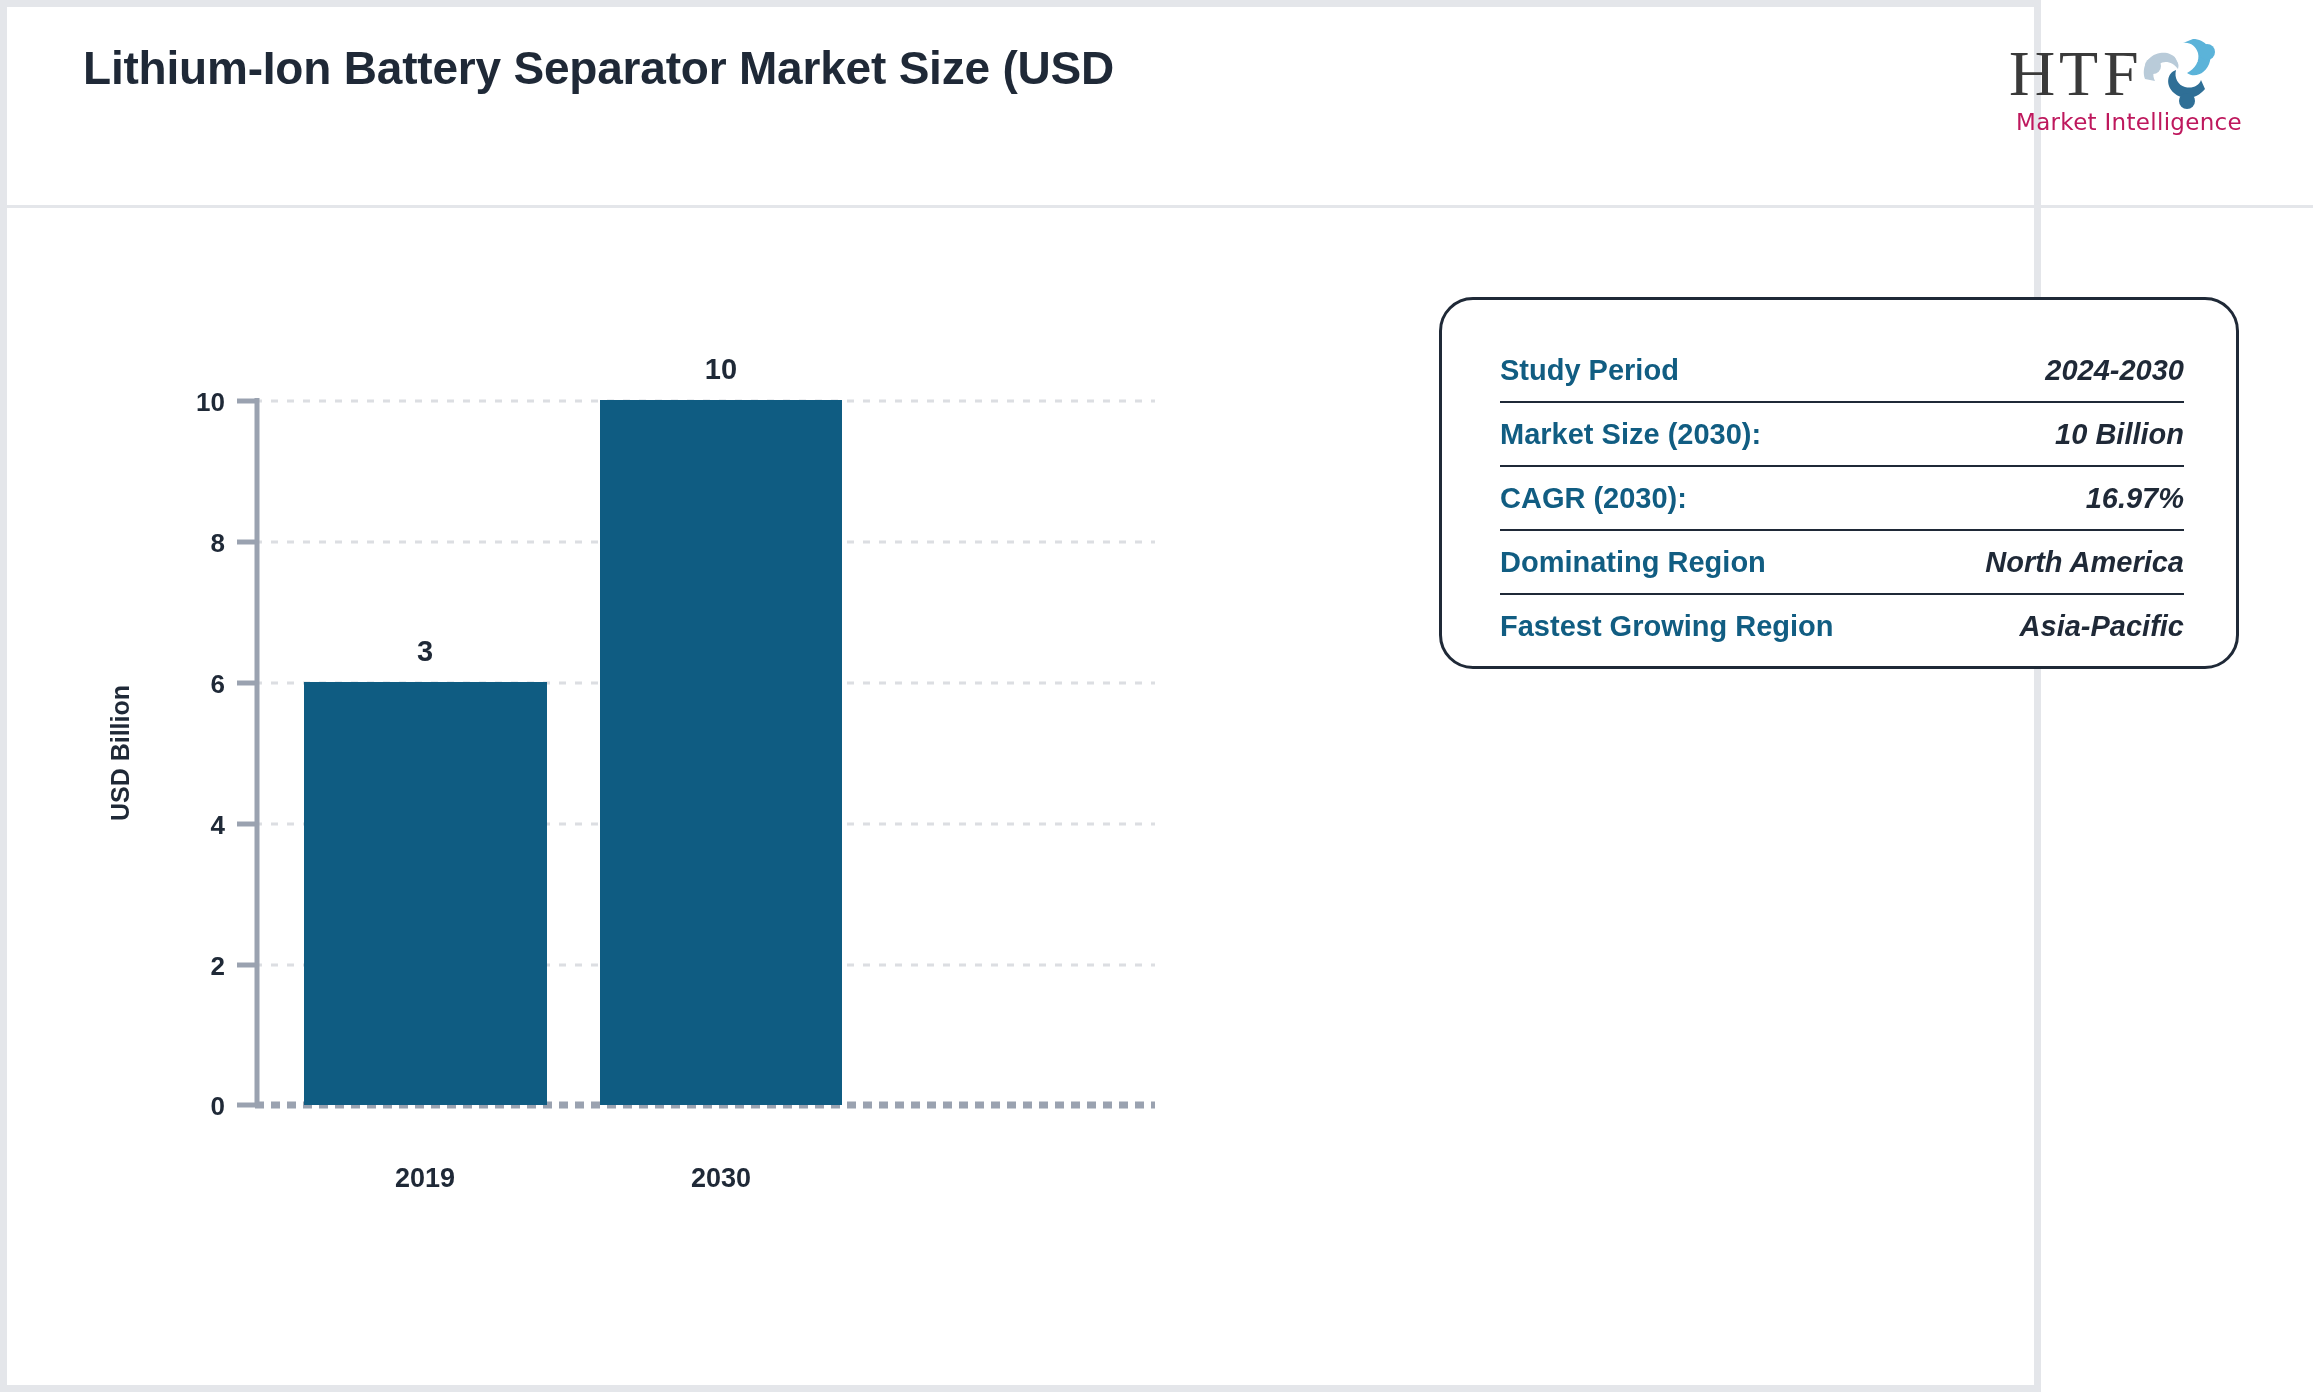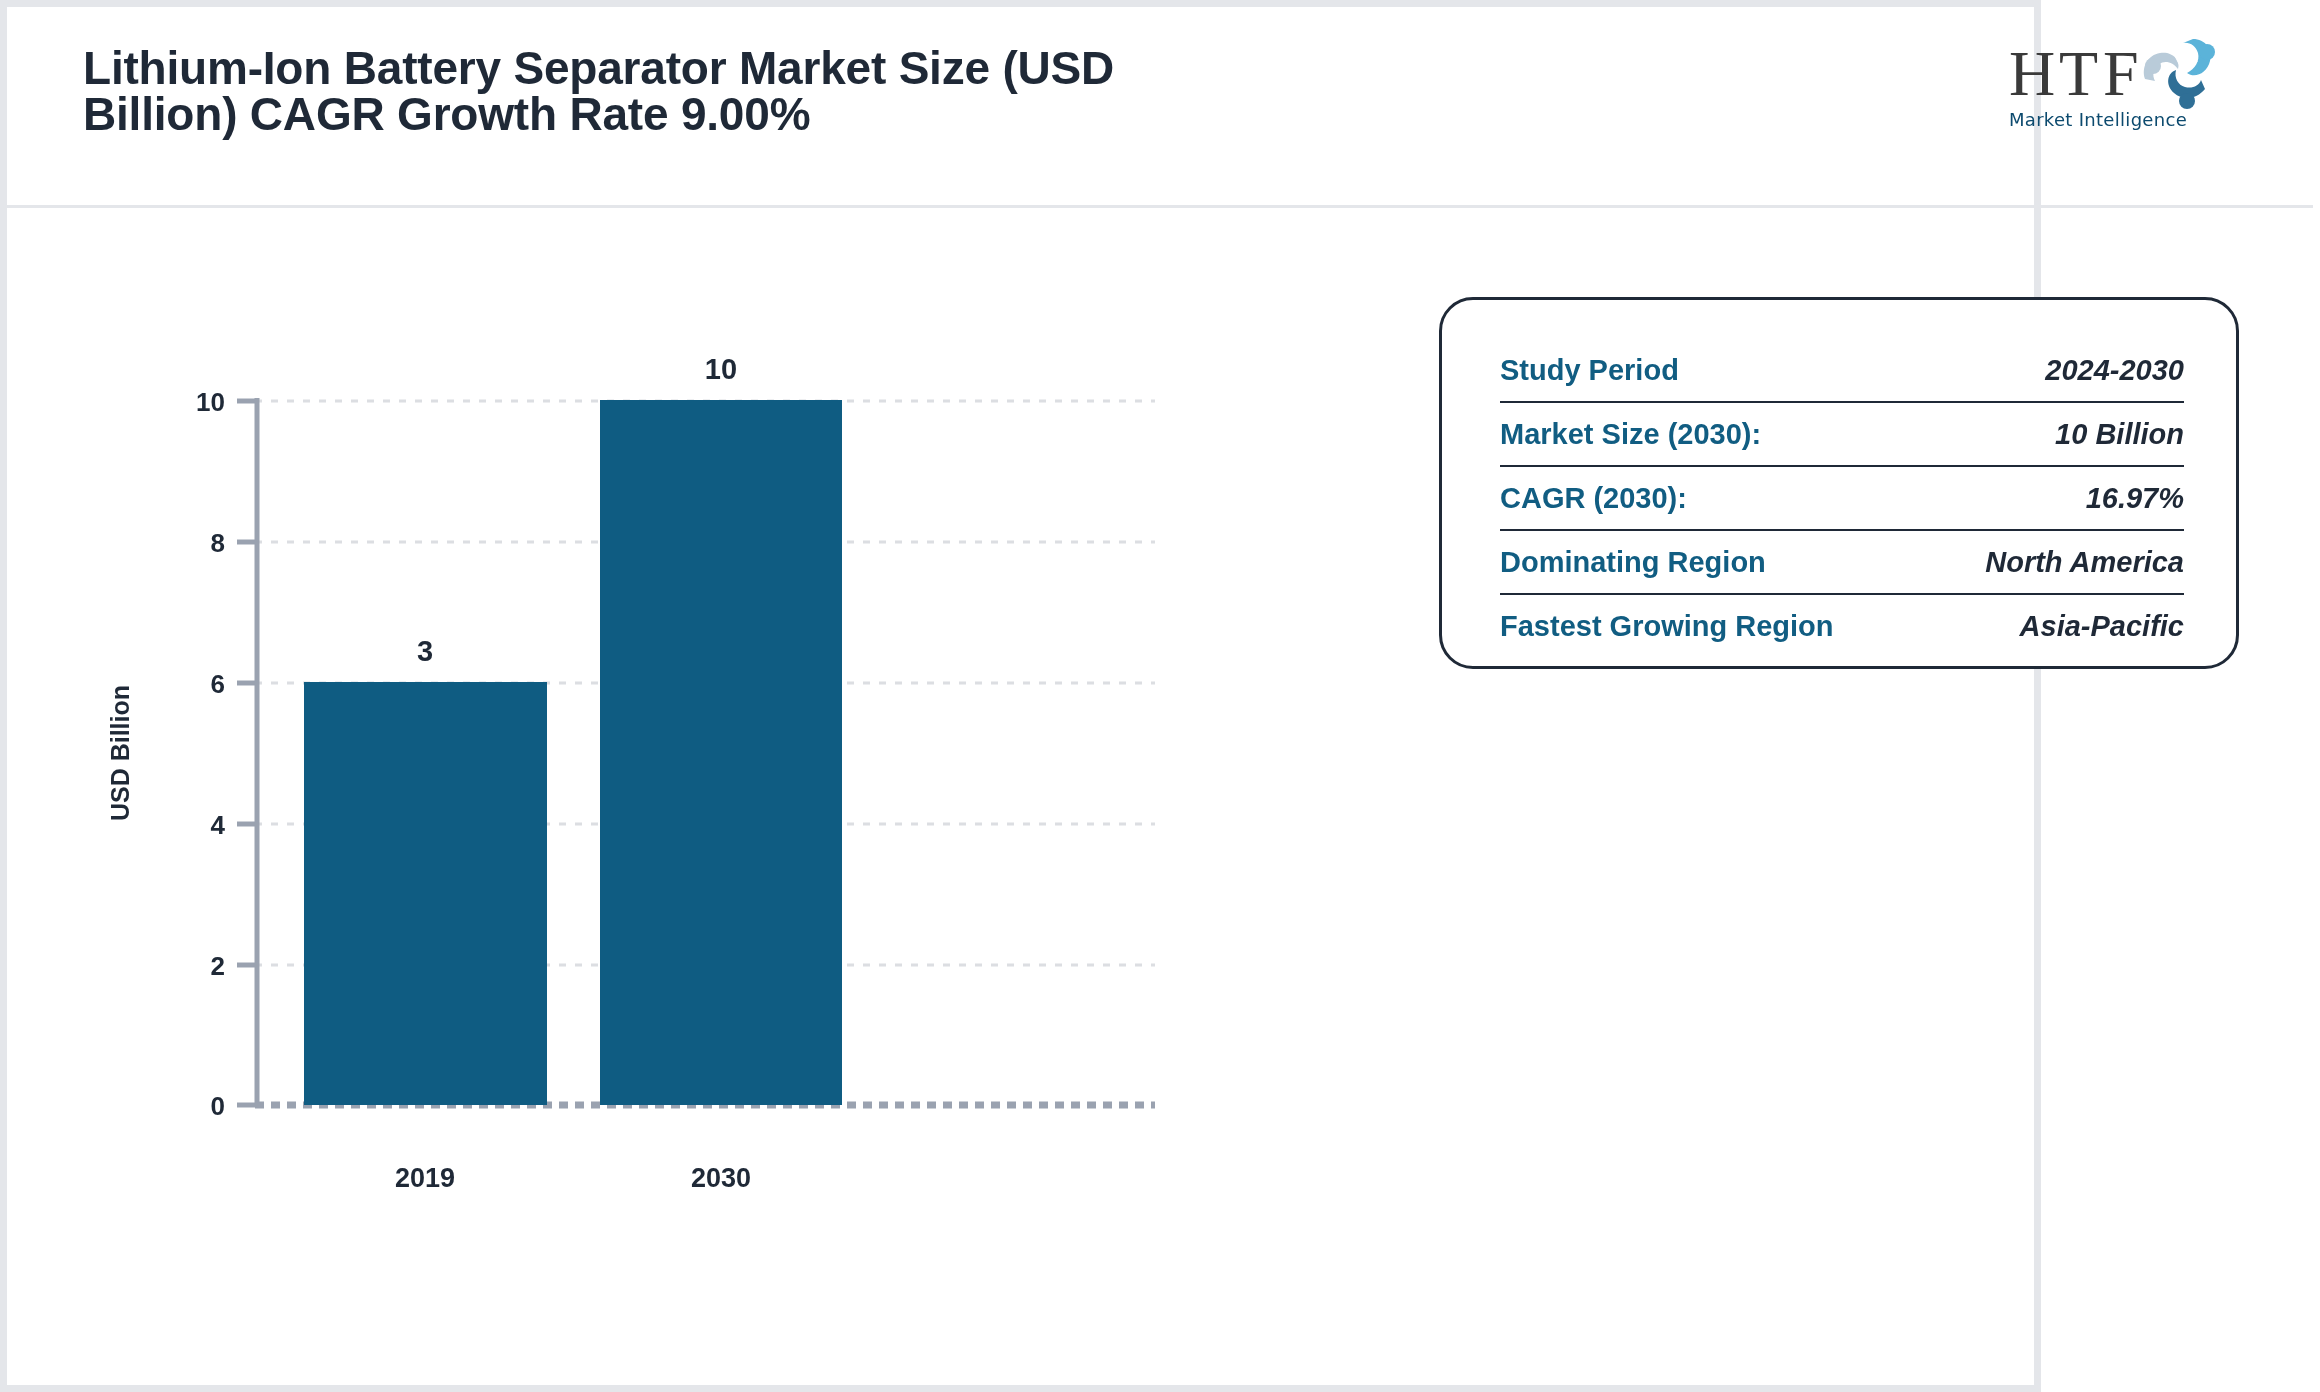--- a/index.html
+++ b/index.html
@@ -60,22 +60,23 @@
     left: 0;
     top: 2px;
     width: 250px;
     height: 78px;
   }
   #logo-sub {
     position: absolute;
     left: 6px;
     top: 78px;
     width: 240px;
-    font-size: 18px;
-    color: #0c4a6e;
+    text-align: center;
+    font-size: 23px;
+    color: #be185d;
     font-family: "DejaVu Sans", sans-serif;
     letter-spacing: 0.3px;
   }
 
   
   #chart {
     position: absolute;
     left: 0;
     top: 201px;
     width: 1300px;
@@ -128,21 +129,20 @@
 </style>
 </head>
 <body>
 
 <div id="page">
 
   <div id="header">
 
     <div id="page-title">
       <span class="tline">Lithium-Ion Battery Separator Market Size (USD</span>
-      <span class="tline">Billion) CAGR Growth Rate 9.00%</span>
     </div>
 
     <div id="logo">
       <svg id="logo-mark" viewBox="0 0 250 78">
 
         <text x="6" y="62" font-family="'Liberation Serif', serif" font-size="64" fill="#3a3a3a">H</text>
         <text x="56" y="62" font-family="'Liberation Serif', serif" font-size="64" fill="#3a3a3a">T</text>
         <text x="100" y="62" font-family="'Liberation Serif', serif" font-size="64" fill="#3a3a3a">F</text>
 
         <g transform="translate(140,2)">

